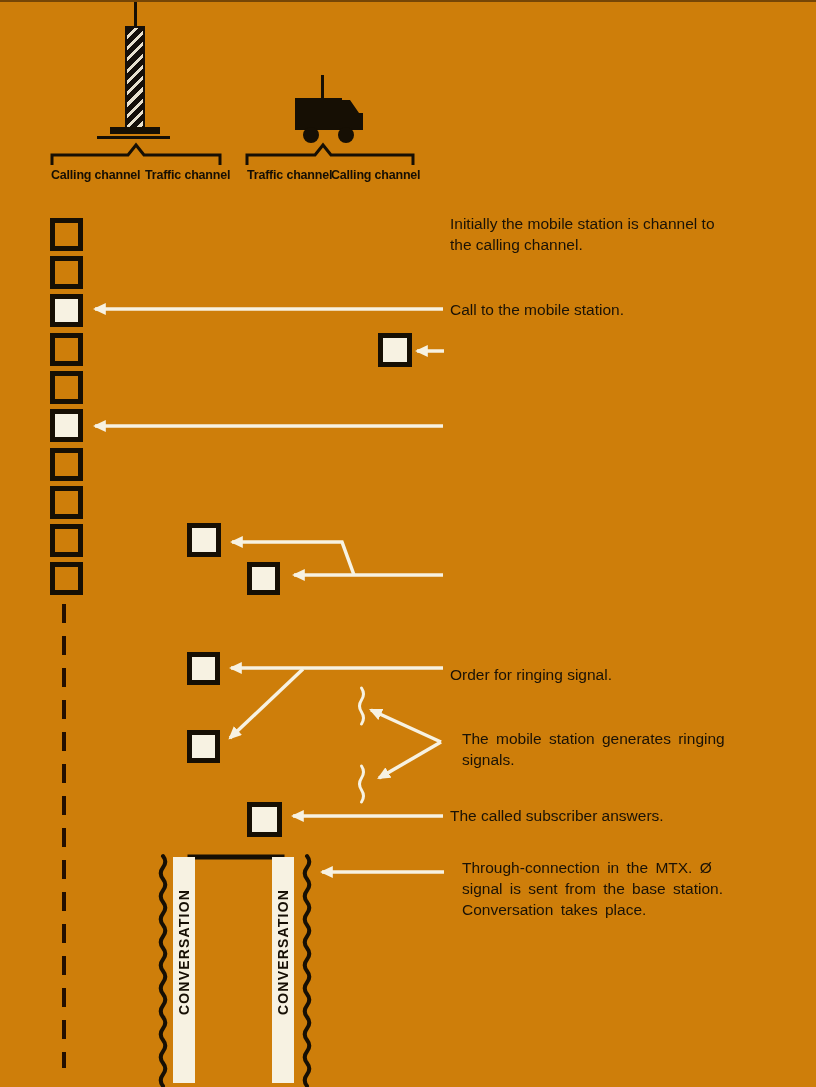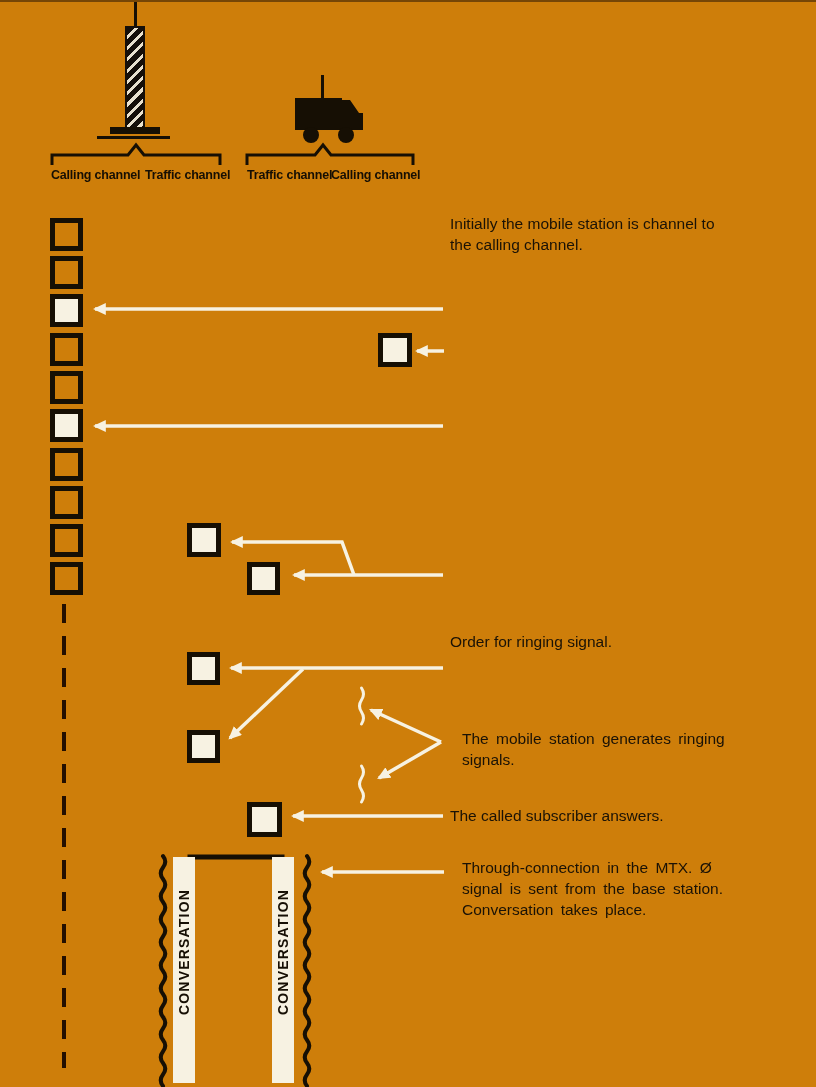--- a/index.html
+++ b/index.html
@@ -119,21 +119,22 @@
       <div class="msq" style="left: 378px; top: 333px; width: 34px; height: 34px;"></div>
       <div class="msq" style="left: 187px; top: 523px; width: 34px; height: 34px;"></div>
       <div class="msq" style="left: 247px; top: 562px; width: 33px; height: 33px;"></div>
       <div class="msq" style="left: 187px; top: 652px; width: 33px; height: 33px;"></div>
       <div class="msq" style="left: 187px; top: 730px; width: 33px; height: 33px;"></div>
       <div class="msq" style="left: 247px; top: 802px; width: 35px; height: 35px;"></div>
     </div>
 
   <div class="ann" style="top:213px">Initially the mobile station is channel to
 the calling channel.</div>
-  <div class="ann" style="top:631px">Order for ringing signal.</div>
+  <div class="ann" style="top:299px">Call to the mobile station.</div>
+  <div class="ann" style="top:664px">Order for ringing signal.</div>
   <div class="ann ws3" style="top:728px">The mobile station generates ringing
 signals.</div>
   <div class="ann ws3" style="top:857px">Through-connection in the MTX. Ø
 signal is sent from the base station.
 Conversation takes place.</div>
   <div class="ann" style="top:805px">The called subscriber answers.</div>
 
   <div class="conv-bar" style="left:173px">
     <span class="conv-text">CONVERSATION</span>
   </div>

